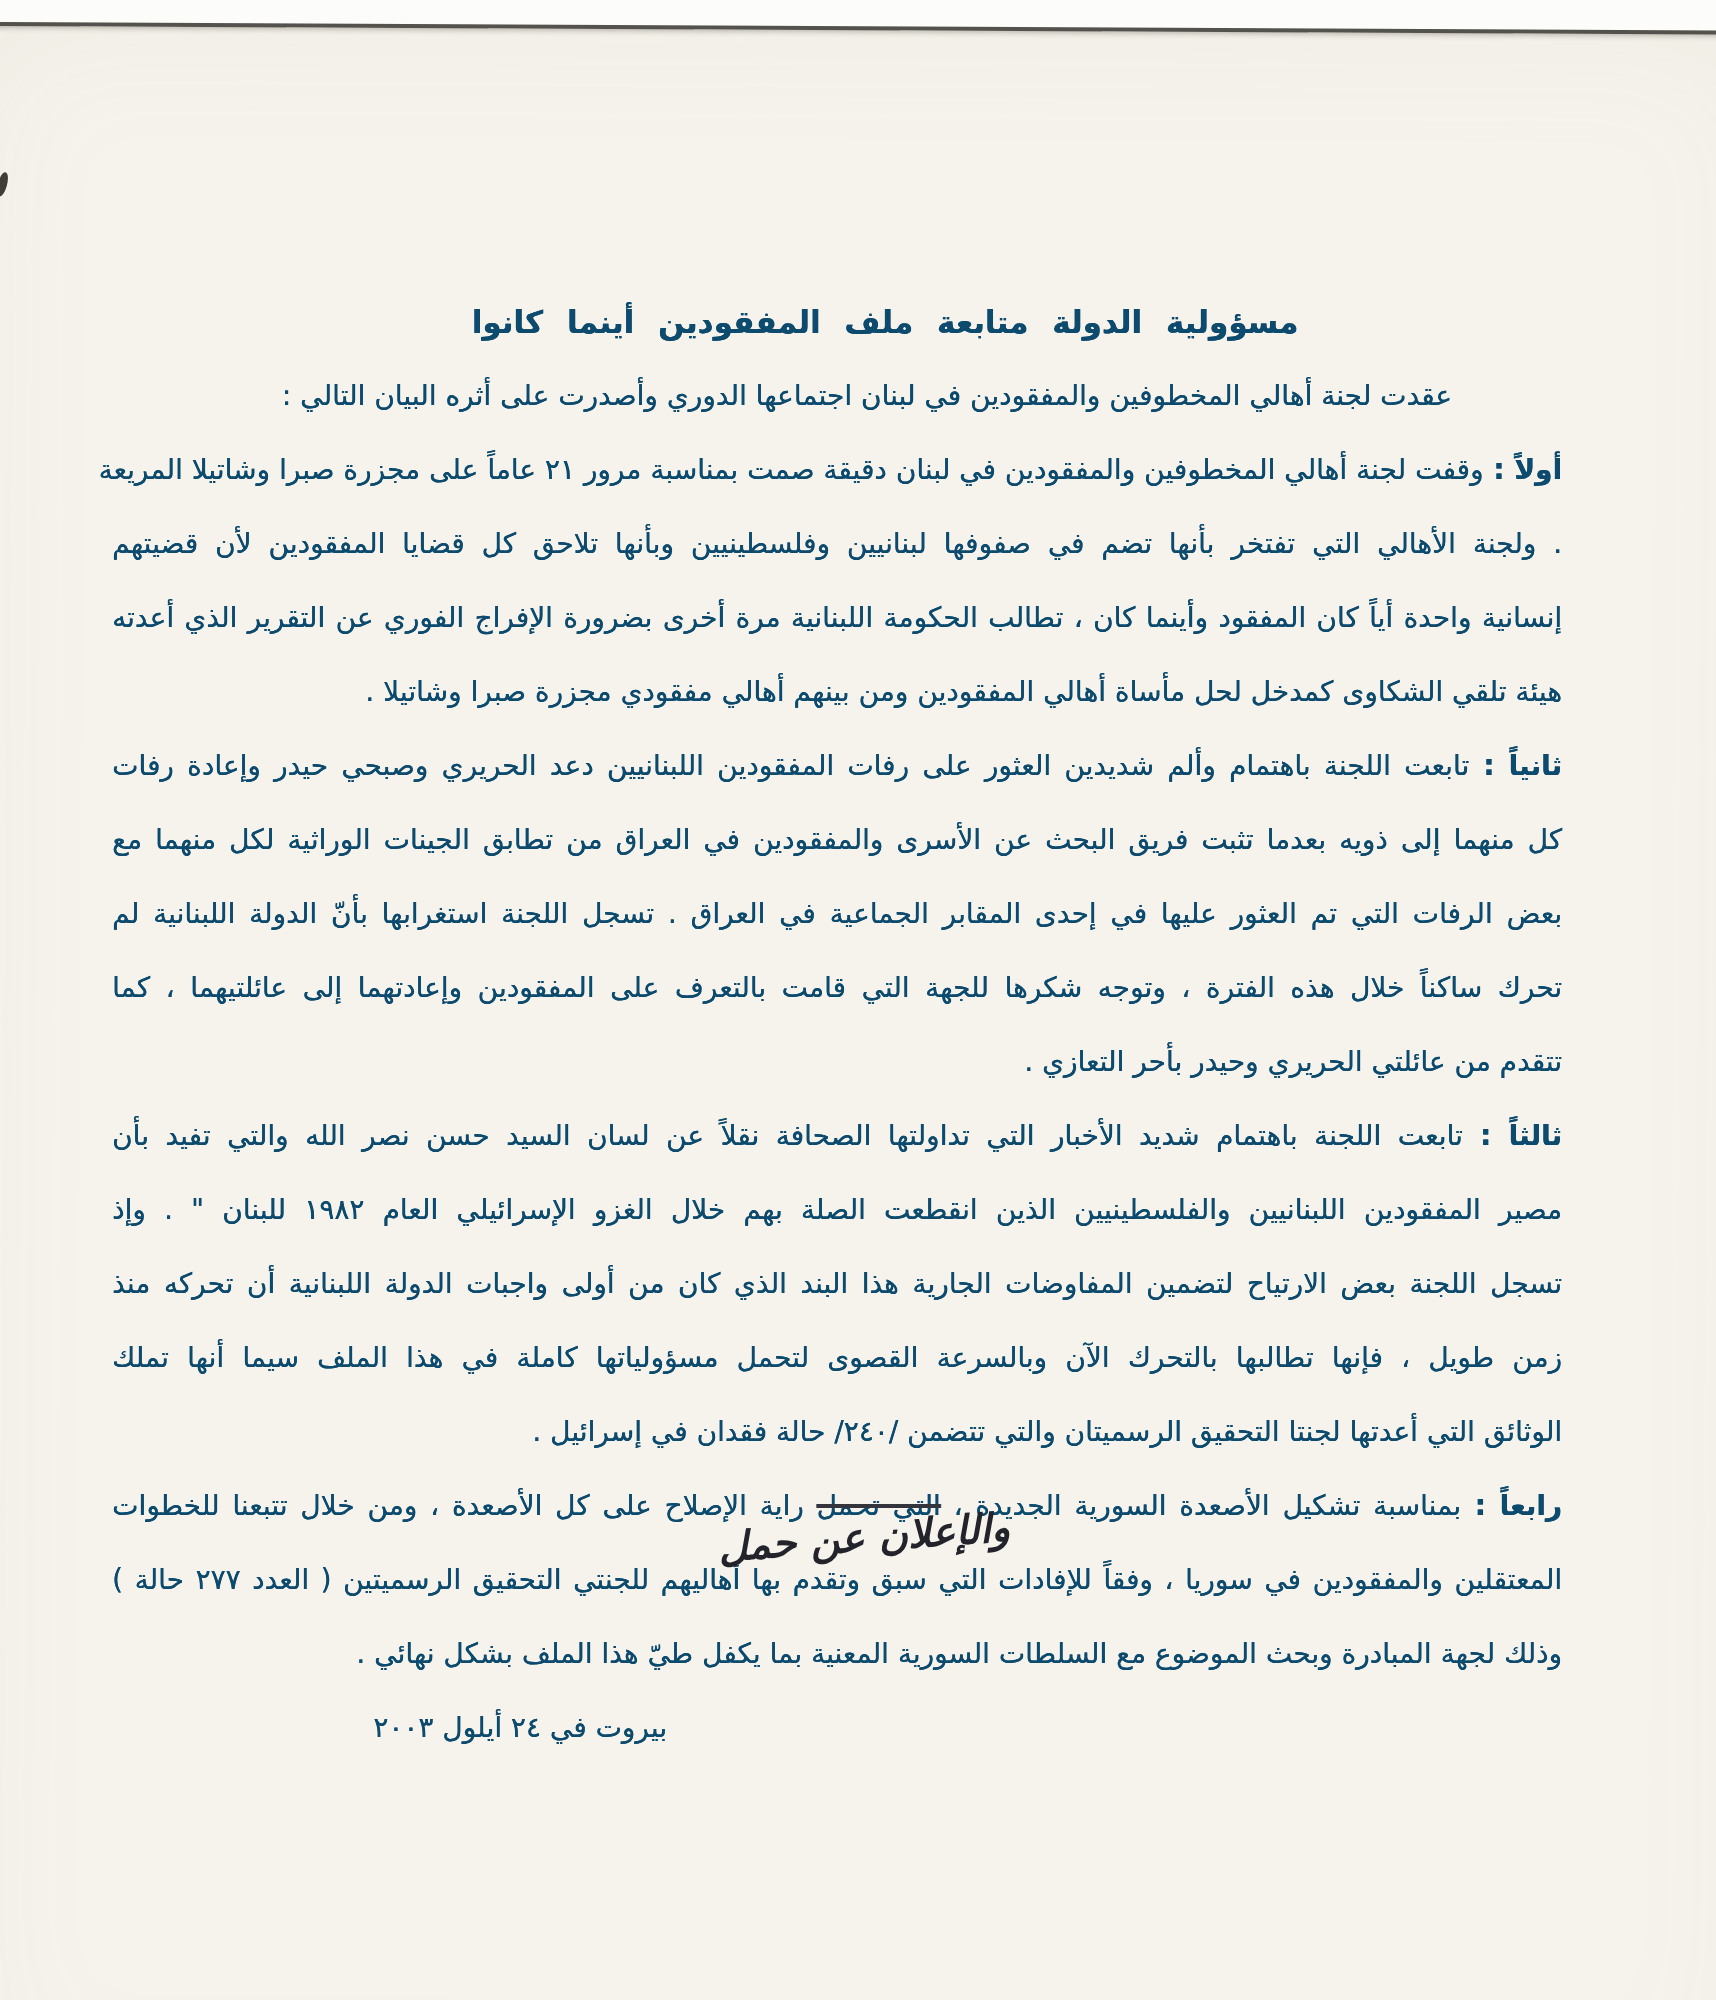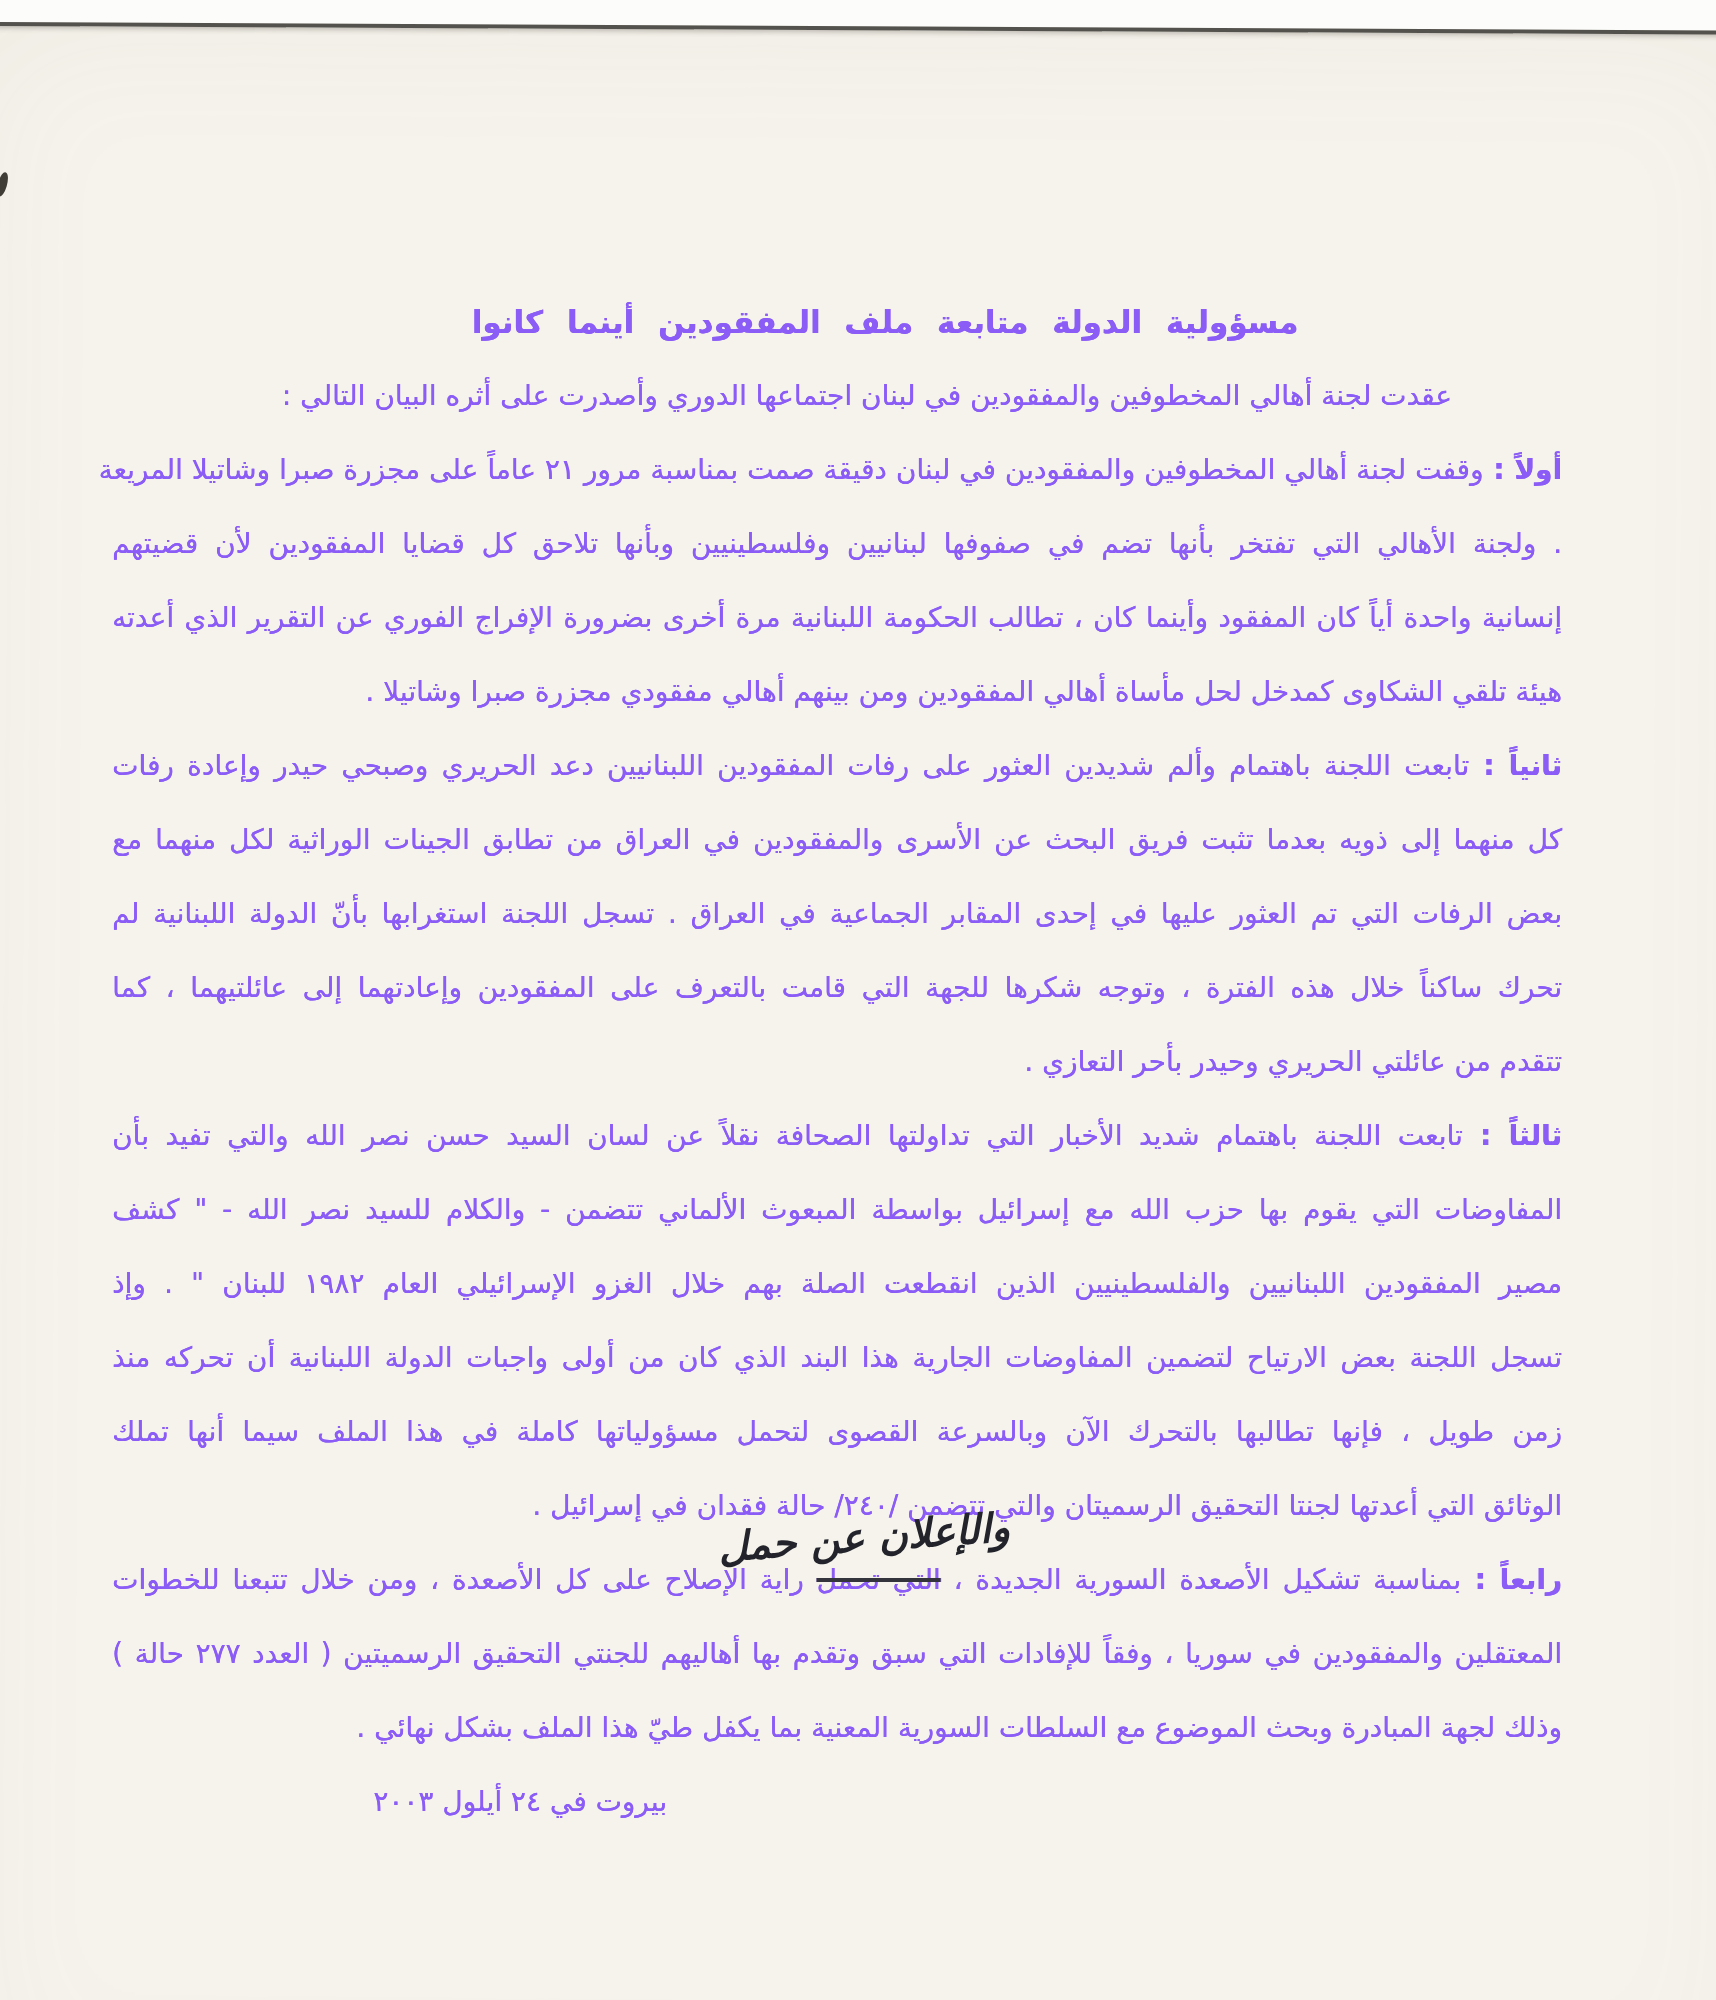--- a/index.html
+++ b/index.html
@@ -27,21 +27,21 @@
     width:9px; height:25px;
     background:#403d37;
     border-radius:50% 60% 55% 50%;
     transform:rotate(16deg);
   }
   .content {
     position:absolute;
     top:285px; right:154px;
     width:1450px;
     direction:rtl;
-    color:#8b5cf6;
+    color:#0c4a6e;
     font-size:28px;
     text-shadow:0.3px 0 0 currentColor;
   }
   .line {
     height:74px;
     line-height:74px;
     white-space:nowrap;
     text-align:justify;
     text-align-last:justify;
   }
@@ -103,21 +103,20 @@
   <div class="line">إنسانية واحدة أياً كان المفقود وأينما كان ، تطالب الحكومة اللبنانية مرة أخرى بضرورة الإفراج الفوري عن التقرير الذي أعدته</div>
   <div class="line last">هيئة تلقي الشكاوى كمدخل لحل مأساة أهالي المفقودين ومن بينهم أهالي مفقودي مجزرة صبرا وشاتيلا .</div>
 
   <div class="line"><span class="leader">ثانياً : </span><span>تابعت اللجنة باهتمام وألم شديدين العثور على رفات المفقودين اللبنانيين دعد الحريري وصبحي حيدر وإعادة رفات</span><span class="struck"></span><span></span></div>
   <div class="line">كل منهما إلى ذويه بعدما تثبت فريق البحث عن الأسرى والمفقودين في العراق من تطابق الجينات الوراثية لكل منهما مع</div>
   <div class="line">بعض الرفات التي تم العثور عليها في إحدى المقابر الجماعية في العراق . تسجل اللجنة استغرابها بأنّ الدولة اللبنانية لم</div>
   <div class="line">تحرك ساكناً خلال هذه الفترة ، وتوجه شكرها للجهة التي قامت بالتعرف على المفقودين وإعادتهما إلى عائلتيهما ، كما</div>
   <div class="line last">تتقدم من عائلتي الحريري وحيدر بأحر التعازي .</div>
 
   <div class="line"><span class="leader">ثالثاً : </span><span>تابعت اللجنة باهتمام شديد الأخبار التي تداولتها الصحافة نقلاً عن لسان السيد حسن نصر الله والتي تفيد بأن</span><span class="struck"></span><span></span></div>
-  <div class="line">المفاوضات التي يقوم بها حزب الله مع إسرائيل بواسطة المبعوث الألماني تتضمن - والكلام للسيد نصر الله - " كشف</div>
   <div class="line">مصير المفقودين اللبنانيين والفلسطينيين الذين انقطعت الصلة بهم خلال الغزو الإسرائيلي العام ١٩٨٢ للبنان " . وإذ</div>
   <div class="line">تسجل اللجنة بعض الارتياح لتضمين المفاوضات الجارية هذا البند الذي كان من أولى واجبات الدولة اللبنانية أن تحركه منذ</div>
   <div class="line">زمن طويل ، فإنها تطالبها بالتحرك الآن وبالسرعة القصوى لتحمل مسؤولياتها كاملة في هذا الملف سيما أنها تملك</div>
   <div class="line last">الوثائق التي أعدتها لجنتا التحقيق الرسميتان والتي تتضمن /٢٤٠/ حالة فقدان في إسرائيل .</div>
 
   <div class="line"><span class="leader">رابعاً : </span><span>بمناسبة تشكيل الأصعدة السورية الجديدة ، </span><span class="struck">التي تحمل</span><span> راية الإصلاح على كل الأصعدة ، ومن خلال تتبعنا للخطوات</span></div>
   <div class="line">المعتقلين والمفقودين في سوريا ، وفقاً للإفادات التي سبق وتقدم بها أهاليهم للجنتي التحقيق الرسميتين ( العدد ٢٧٧ حالة )</div>
   <div class="line last">وذلك لجهة المبادرة وبحث الموضوع مع السلطات السورية المعنية بما يكفل طيّ هذا الملف بشكل نهائي .</div>
 
   <div class="line date-line">بيروت في ٢٤ أيلول ٢٠٠٣</div>

